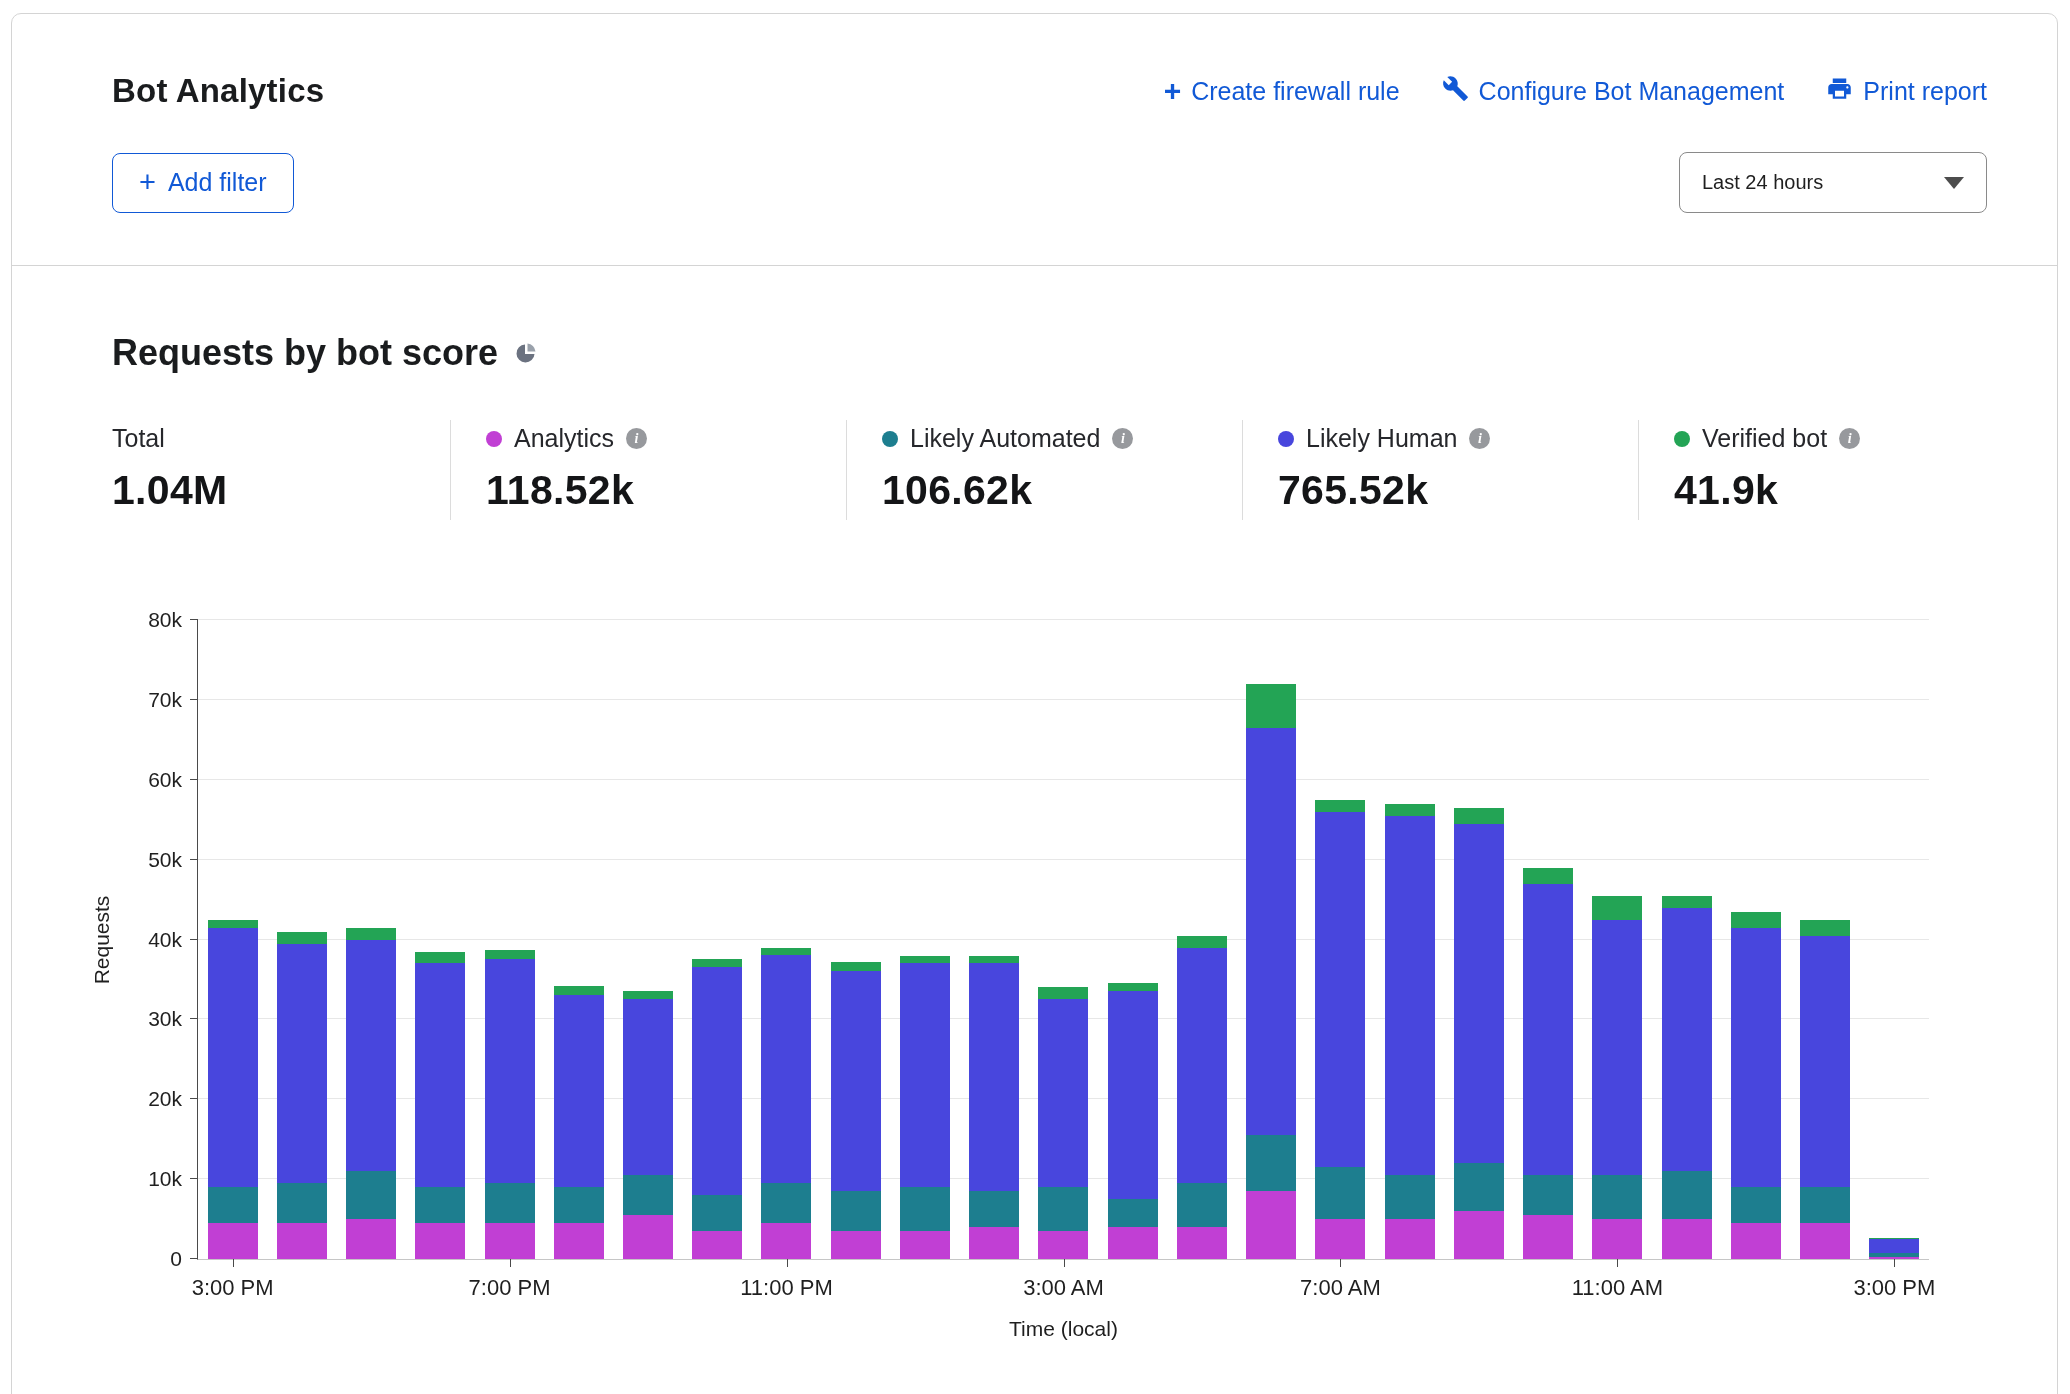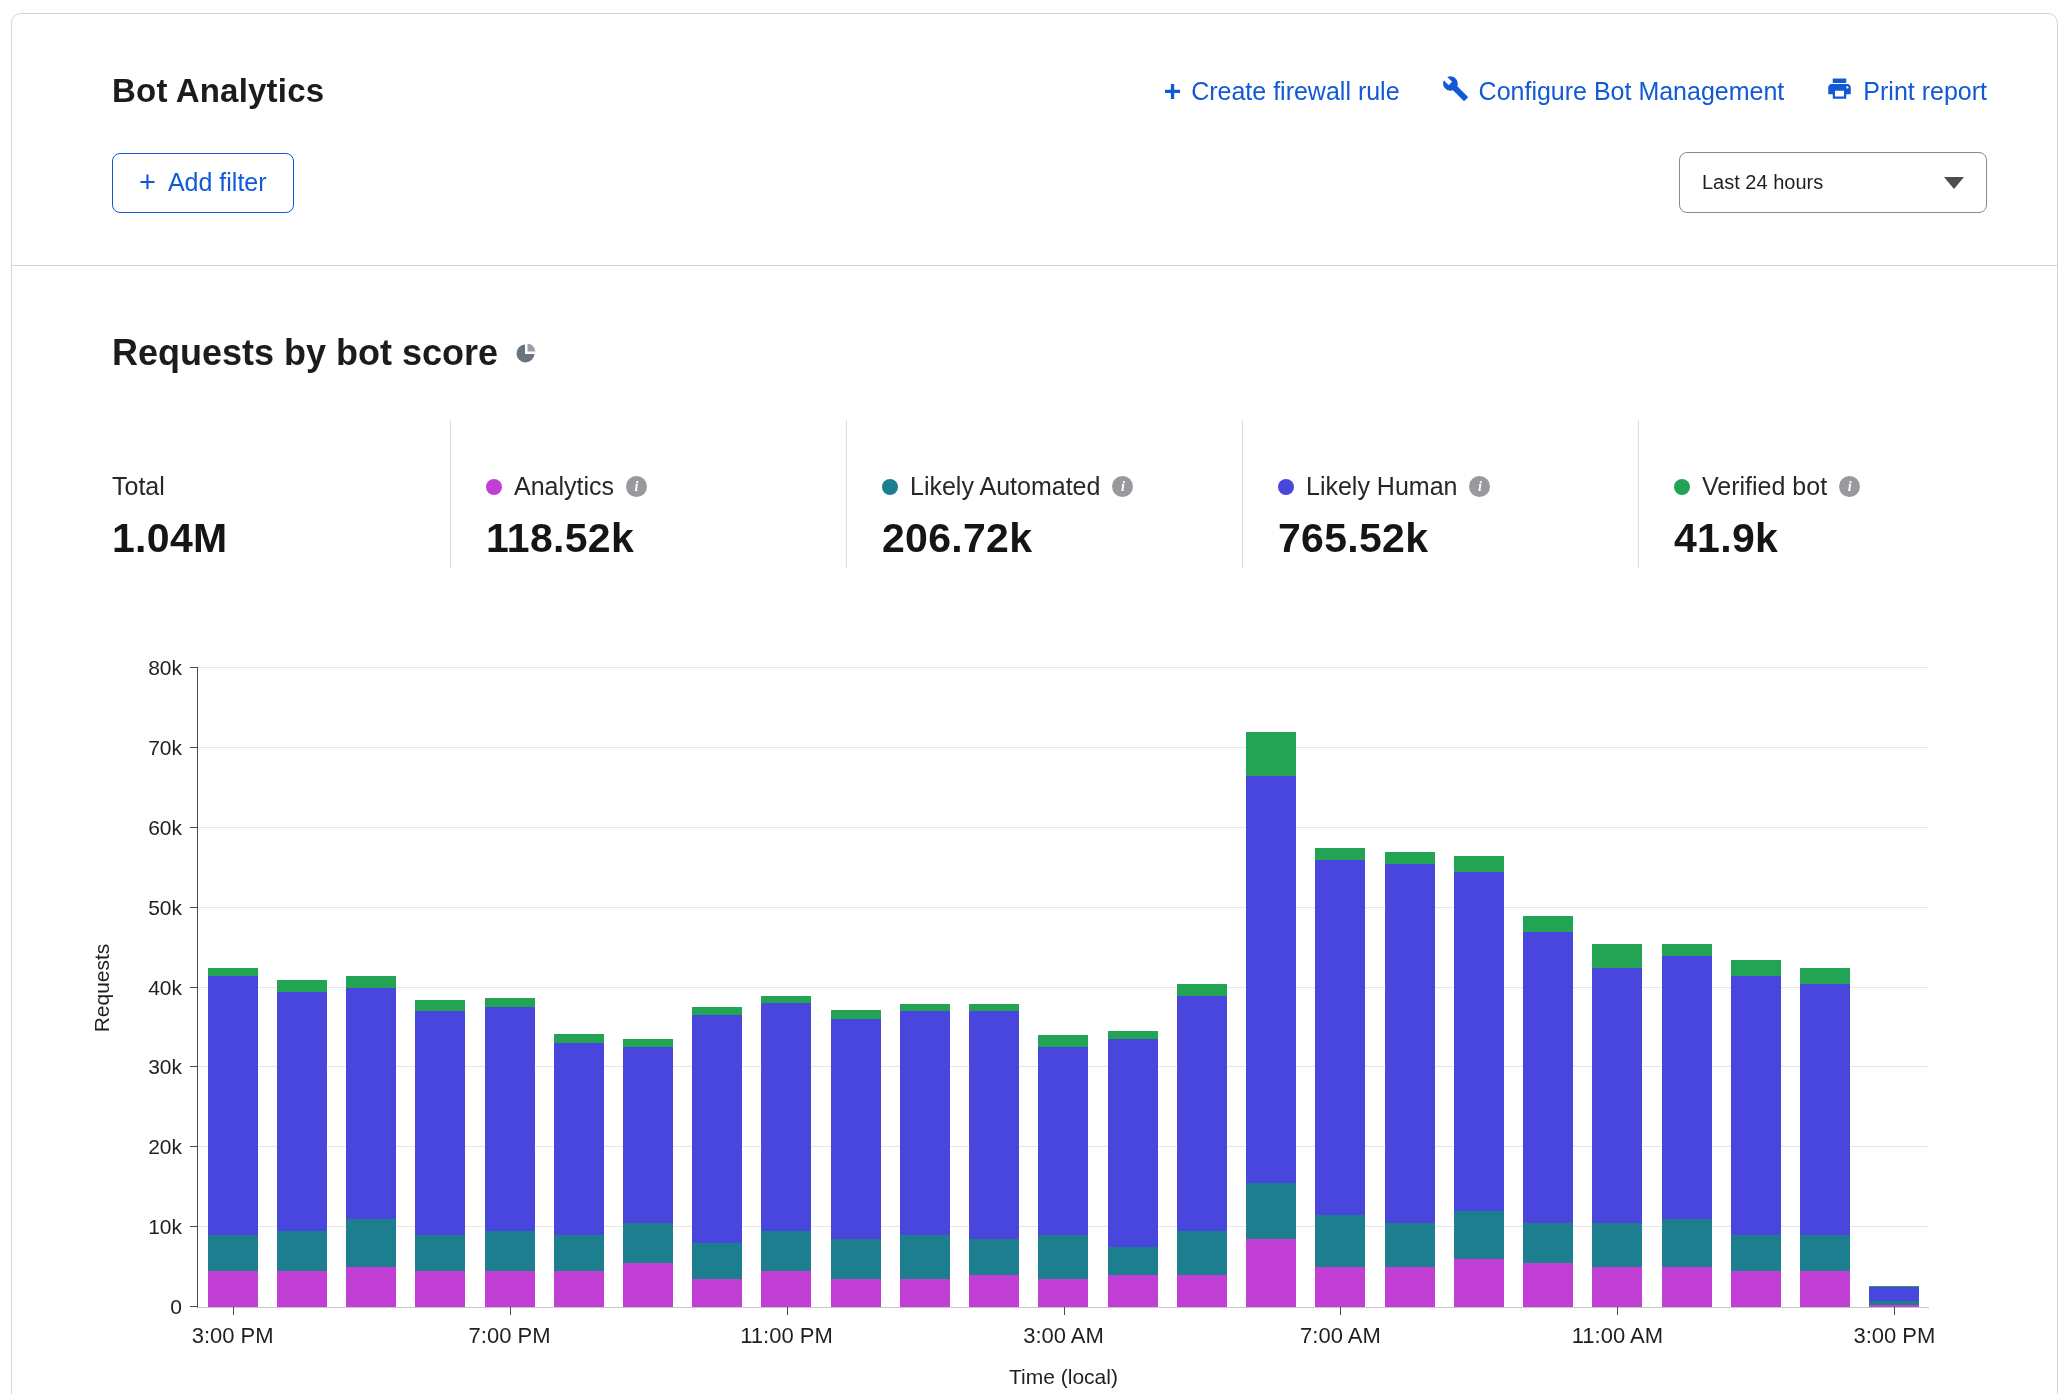--- a/index.html
+++ b/index.html
@@ -35,21 +35,21 @@
   
   .section-title-row{display:flex;align-items:center;gap:16px;margin:66px 0 0 100px;}
   .section-title{font-size:36px;font-weight:700;color:#1a1c1e;}
   .pie-icon svg{width:24px;height:24px;display:block;}
   
   .stats-row{display:flex;margin:46px 130px 0 100px;}
   .stat-col{display:flex;flex-direction:column;gap:14px;padding-top:4px;padding-bottom:6px;}
   .stat-col.first{width:338px;}
   .stat-col.bordered{border-left:1px solid #dcdcdc;padding-left:35px;width:396px;}
   .stat-col.last{flex:1;}
-  .stat-label-row{display:flex;align-items:center;gap:12px;font-size:25px;color:#26272b;margin-top:48px;}
+  .stat-label-row{display:flex;align-items:center;gap:12px;font-size:25px;color:#26272b;}
   .dot{width:16px;height:16px;border-radius:50%;flex:none;}
   .info-icon{width:21px;height:21px;border-radius:50%;background:#97999d;color:#fff;
     font-size:14px;font-weight:700;display:flex;align-items:center;justify-content:center;
     font-family:"Liberation Serif",serif;font-style:italic;cursor:pointer;flex:none;}
   .stat-value{font-size:41px;font-weight:700;color:#141517;letter-spacing:.3px;}
   
   .chart-wrap{position:relative;height:640px;margin:100px 128px 0 40px;}
   .y-axis-title{position:absolute;left:50px;top:50%;transform:translate(-50%,-50%) rotate(-90deg);
     font-size:21px;color:#1f1f1f;white-space:nowrap;}
   .plot{position:absolute;left:145px;right:0;top:0;bottom:0;
@@ -135,21 +135,21 @@
         <span class="info-icon">i</span>
       </div>
       <div class="stat-value">118.52k</div>
     </div>
     <div class="stat-col bordered">
       <div class="stat-label-row">
         <span class="dot" style="background: rgb(29, 126, 143);"></span>
         <span>Likely Automated</span>
         <span class="info-icon">i</span>
       </div>
-      <div class="stat-value">206.72k</div>
+      <div class="stat-value">106.62k</div>
     </div>
     <div class="stat-col bordered">
       <div class="stat-label-row">
         <span class="dot" style="background: rgb(72, 70, 221);"></span>
         <span>Likely Human</span>
         <span class="info-icon">i</span>
       </div>
       <div class="stat-value">765.52k</div>
     </div>
     <div class="stat-col bordered last">

